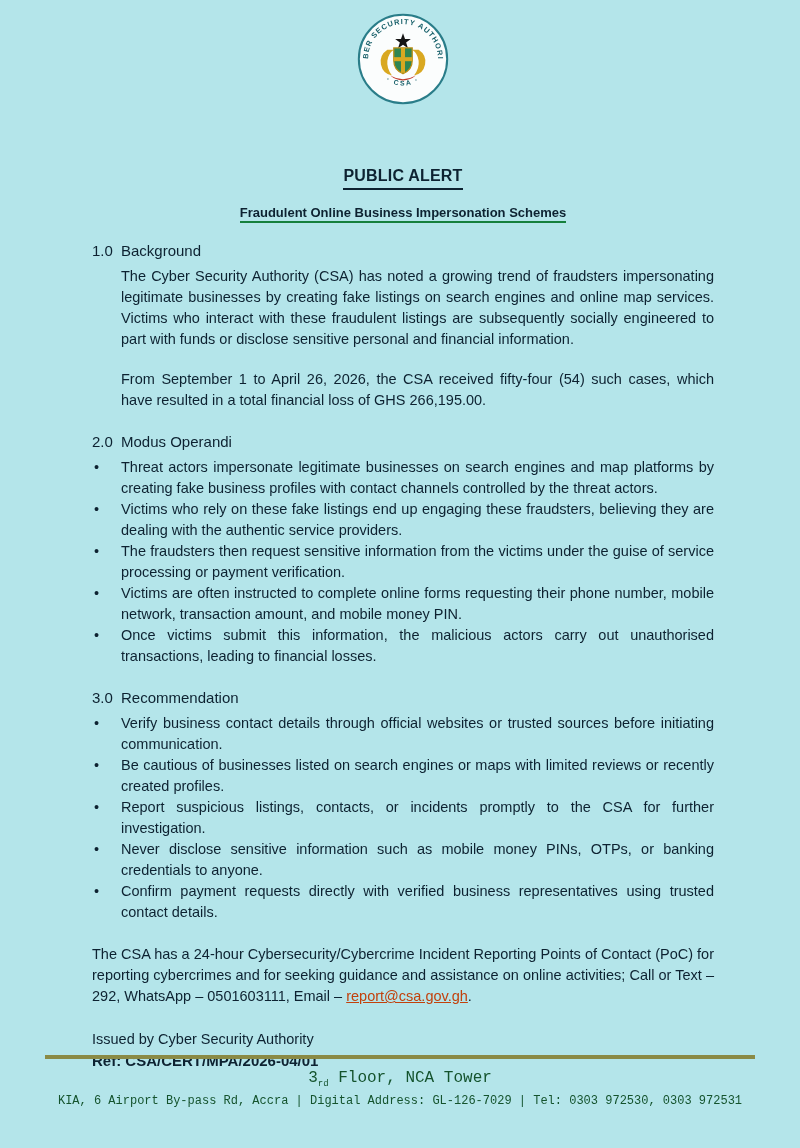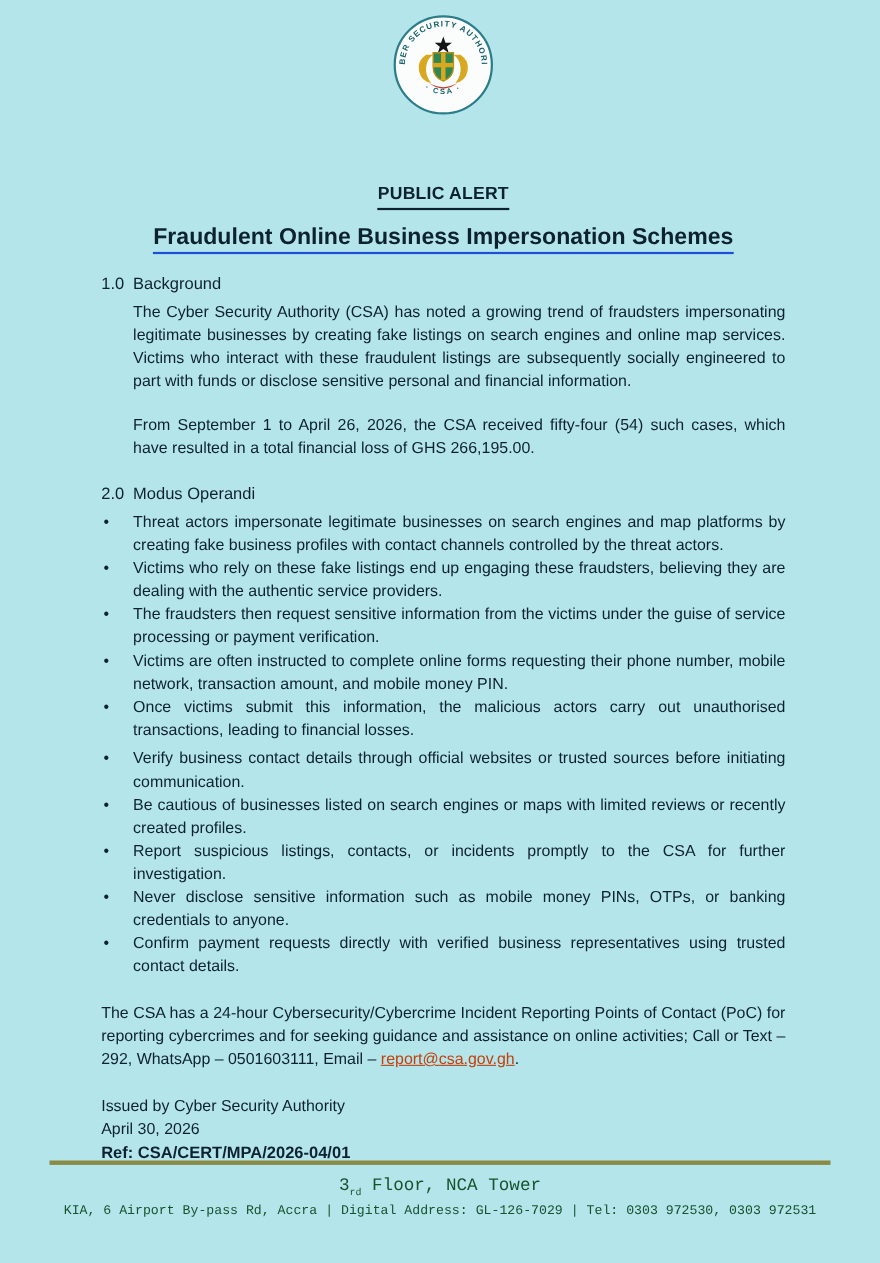--- a/index.html
+++ b/index.html
@@ -18,22 +18,22 @@
   .logo-wrap svg { width:92px; height:92px; }
 
   
   .title-row { margin-top:11px; text-align:center; }
   .title-row .u {
     display:inline-block; font-weight:bold; font-size:16px;
     border-bottom:2px solid #0d2231; padding-bottom:3px; letter-spacing:.2px;margin-top:47px;
   }
   .subtitle-row { margin-top:13px; text-align:center; }
   .subtitle-row .u {
-    display:inline-block; font-weight:bold; font-size:21px;
-    border-bottom:2px solid #1d4ed8; padding-bottom:1px;
+    display:inline-block; font-weight:bold; font-size:13px;
+    border-bottom:2px solid #15803d; padding-bottom:1px;
   }
 
   .sec-heading { display:flex; font-weight:normal; font-size:15px; line-height:21px; }
   .sec-heading .num { width:29px; flex:0 0 29px; }
   .mt-sec1 { margin-top:17px; }
   .mt-sec  { margin-top:20px; }
 
   .para {
     margin-left:29px; margin-top:5px;
     font-size:14.5px; line-height:21px; text-align:justify;
@@ -127,20 +127,24 @@
     <li>
         <span class="b">•</span>
         <span class="t">Victims are often instructed to complete online forms requesting their phone number, mobile network, transaction amount, and mobile money PIN.</span>
       </li>
     <li>
         <span class="b">•</span>
         <span class="t">Once victims submit this information, the malicious actors carry out unauthorised transactions, leading to financial losses.</span>
       </li>
   </ul>
 
+  <div class="sec-heading mt-sec">
+    <span class="num">3.0</span>
+    <span>Recommendation</span>
+  </div>
   <ul class="blist">
     <li>
         <span class="b">•</span>
         <span class="t">Verify business contact details through official websites or trusted sources before initiating communication.</span>
       </li>
     <li>
         <span class="b">•</span>
         <span class="t">Be cautious of businesses listed on search engines or maps with limited reviews or recently created profiles.</span>
       </li>
     <li>
@@ -154,21 +158,20 @@
     <li>
         <span class="b">•</span>
         <span class="t">Confirm payment requests directly with verified business representatives using trusted contact details.</span>
       </li>
   </ul>
 
   <p class="para-flush"><span>The CSA has a 24-hour Cybersecurity/Cybercrime Incident Reporting Points of Contact (PoC) for reporting cybercrimes and for seeking guidance and assistance on online activities; Call or Text – 292, WhatsApp – 0501603111, Email – </span><a class="mail-link" href="#">report@csa.gov.gh</a><span>.</span></p>
 
   <div class="issued">
     <div>Issued by Cyber Security Authority</div>
-    <div>April 30, 2026</div>
     <div class="ref">Ref: CSA/CERT/MPA/2026-04/01</div>
   </div>
 </div>
 
 <div class="footer">
   <div class="rule"></div>
   <div class="f1"><span>3</span><sub>rd</sub> <span>Floor, NCA Tower</span></div>
   <div class="f2">KIA, 6 Airport By-pass Rd, Accra | Digital Address: GL-126-7029 | Tel: 0303 972530, 0303 972531</div>
 </div>
 

